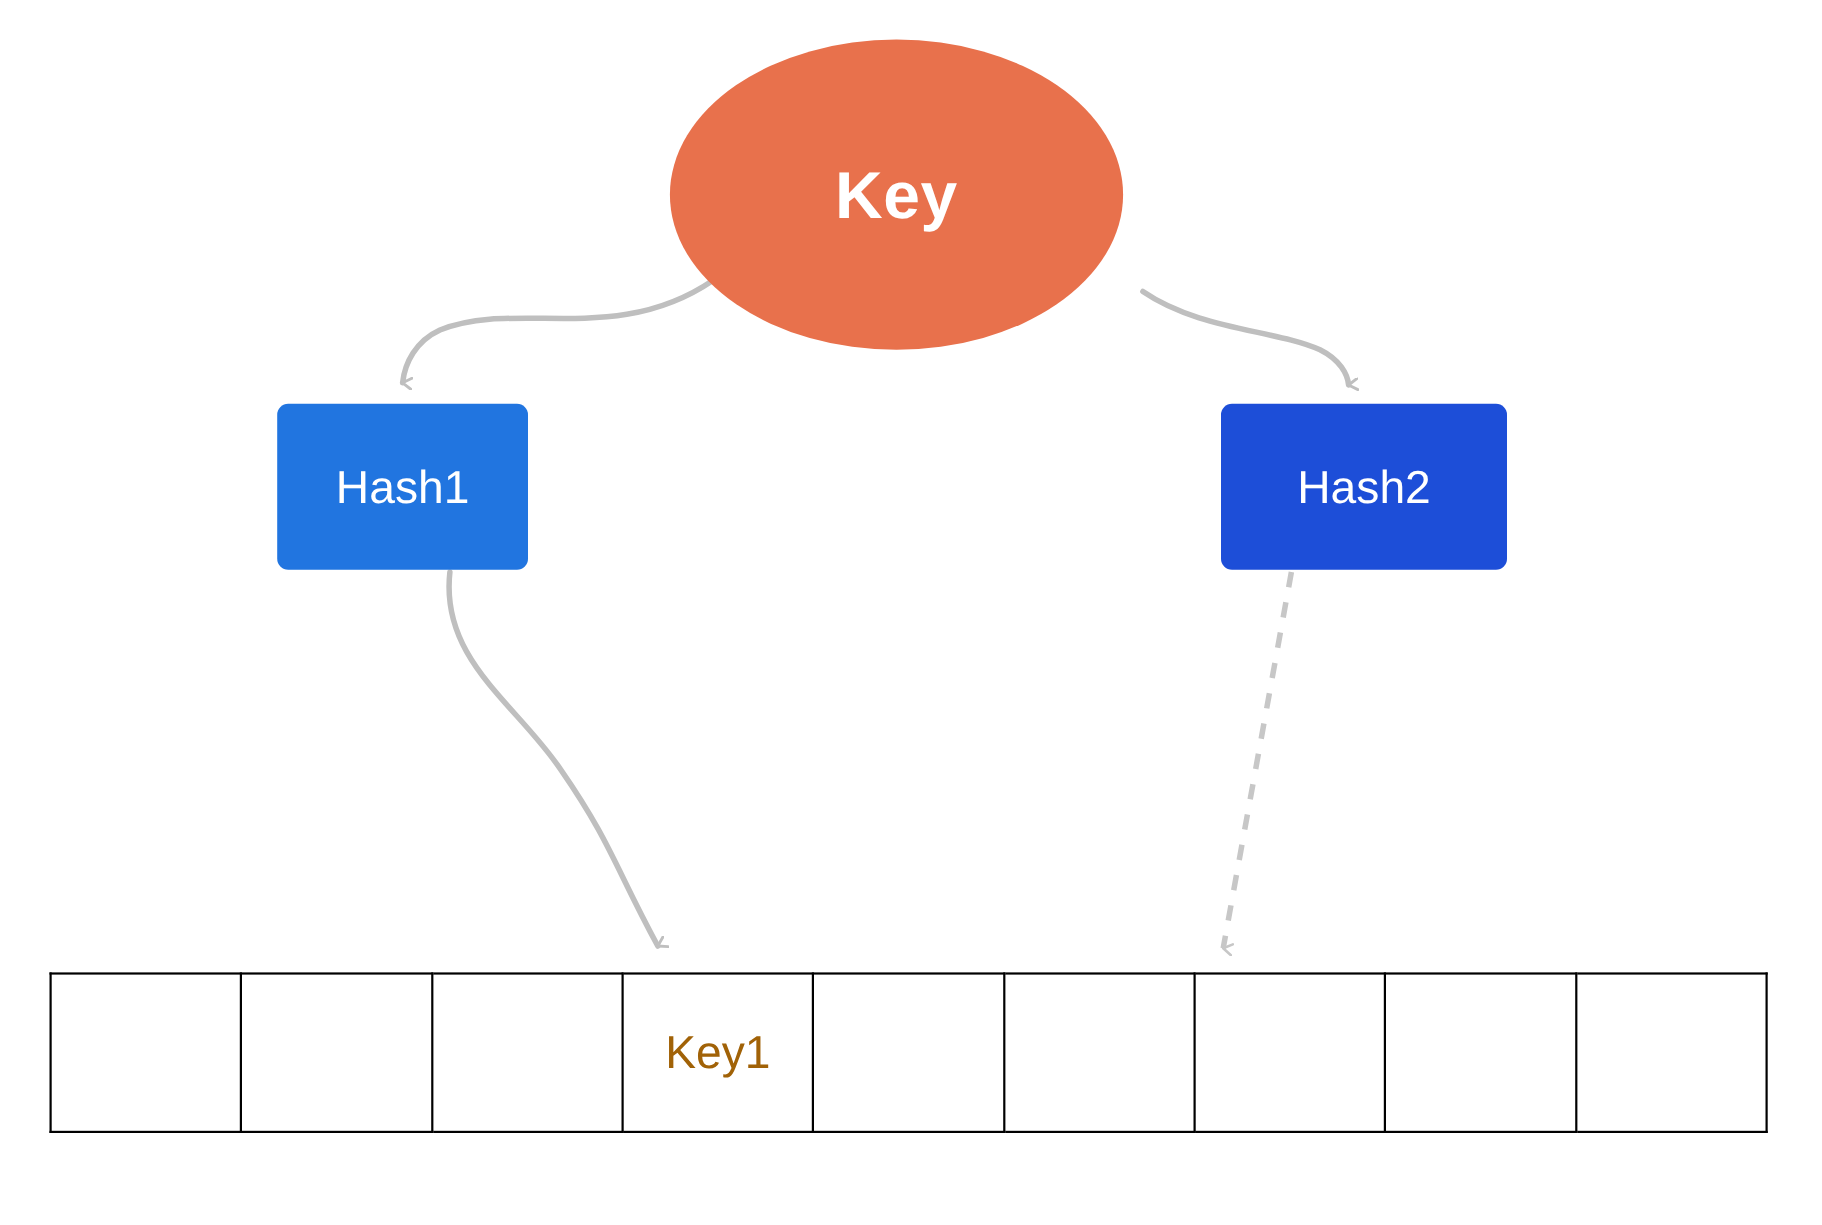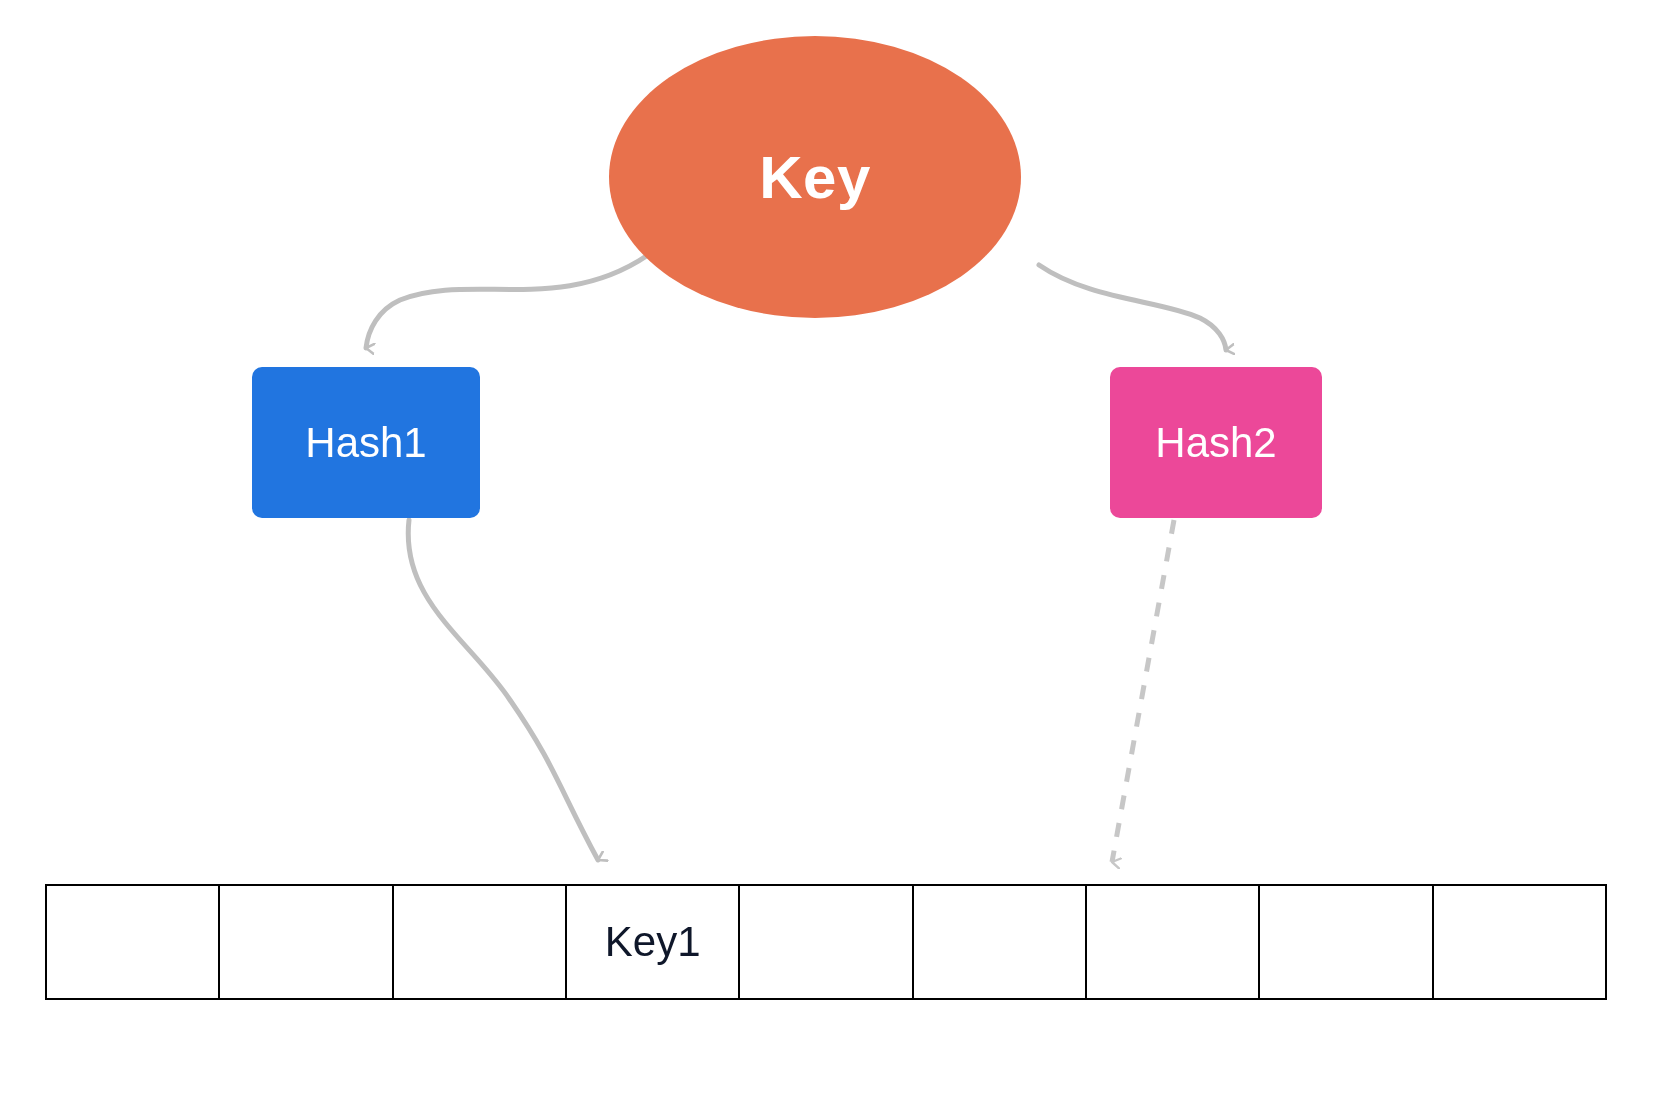--- a/index.html
+++ b/index.html
@@ -47,22 +47,22 @@
     position: absolute;
     border-collapse: collapse;
     table-layout: fixed;
   }
   #array-table td {
     border: 2.5px solid #000000;
     height: 112px;
     text-align: center;
     vertical-align: middle;
     font-size: 42px;
-    color: #0f172a;
-    padding: 0;
+    color: #a16207;
+    padding: 15px;
     background: #ffffff;
   }
   
   #connectors {
     position: absolute;
     left: 0;
     top: 0;
     width: 1656px;
     height: 1114px;
     pointer-events: none;
@@ -93,21 +93,21 @@
   </svg>
 
   <div class="node-ellipse" style="left:609px; top:36px; width:412px; height:282px; background:#E8714C;">
     <span>Key</span>
   </div>
 
   <div class="node-box" style="left:252px; top:367px; width:228px; height:151px; background:#2175E0;">
     <span>Hash1</span>
   </div>
 
-  <div class="node-box" style="left:1110px; top:367px; width:212px; height:151px; background:#ec4899;">
+  <div class="node-box" style="left:1110px; top:367px; width:260px; height:151px; background:#1d4ed8;">
     <span>Hash2</span>
   </div>
 
   <table id="array-table" style="left:45px; top:884px; width:1562px;">
     <tbody>
       <tr>
         <td></td>
         <td></td>
         <td></td>
         <td>Key1</td>

